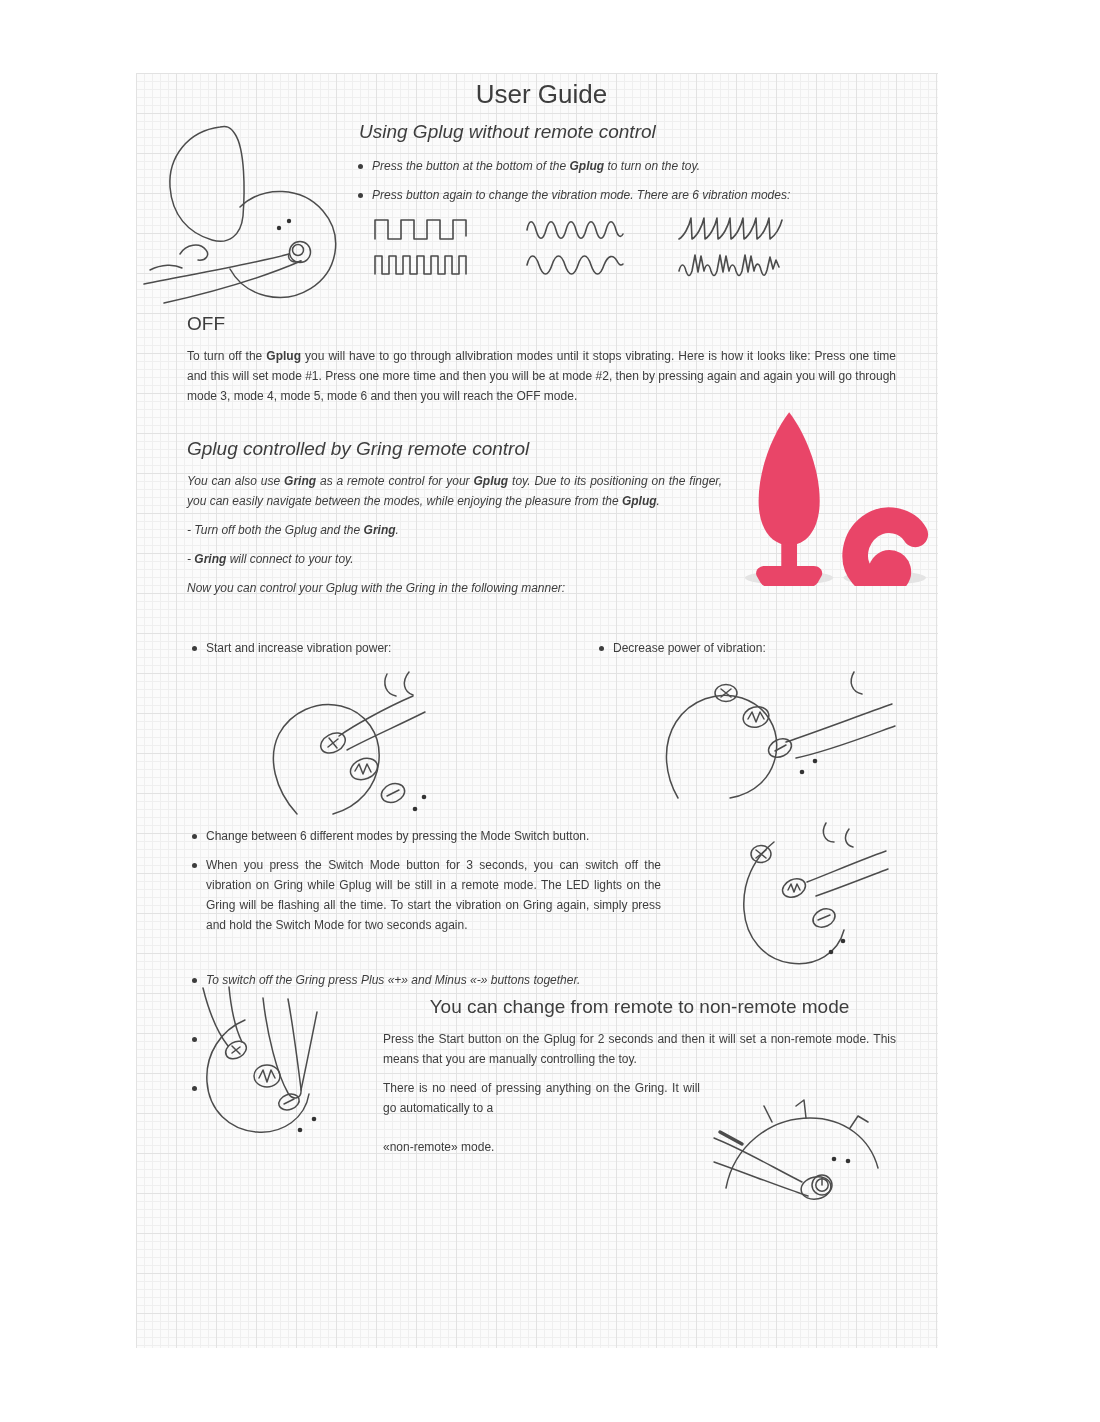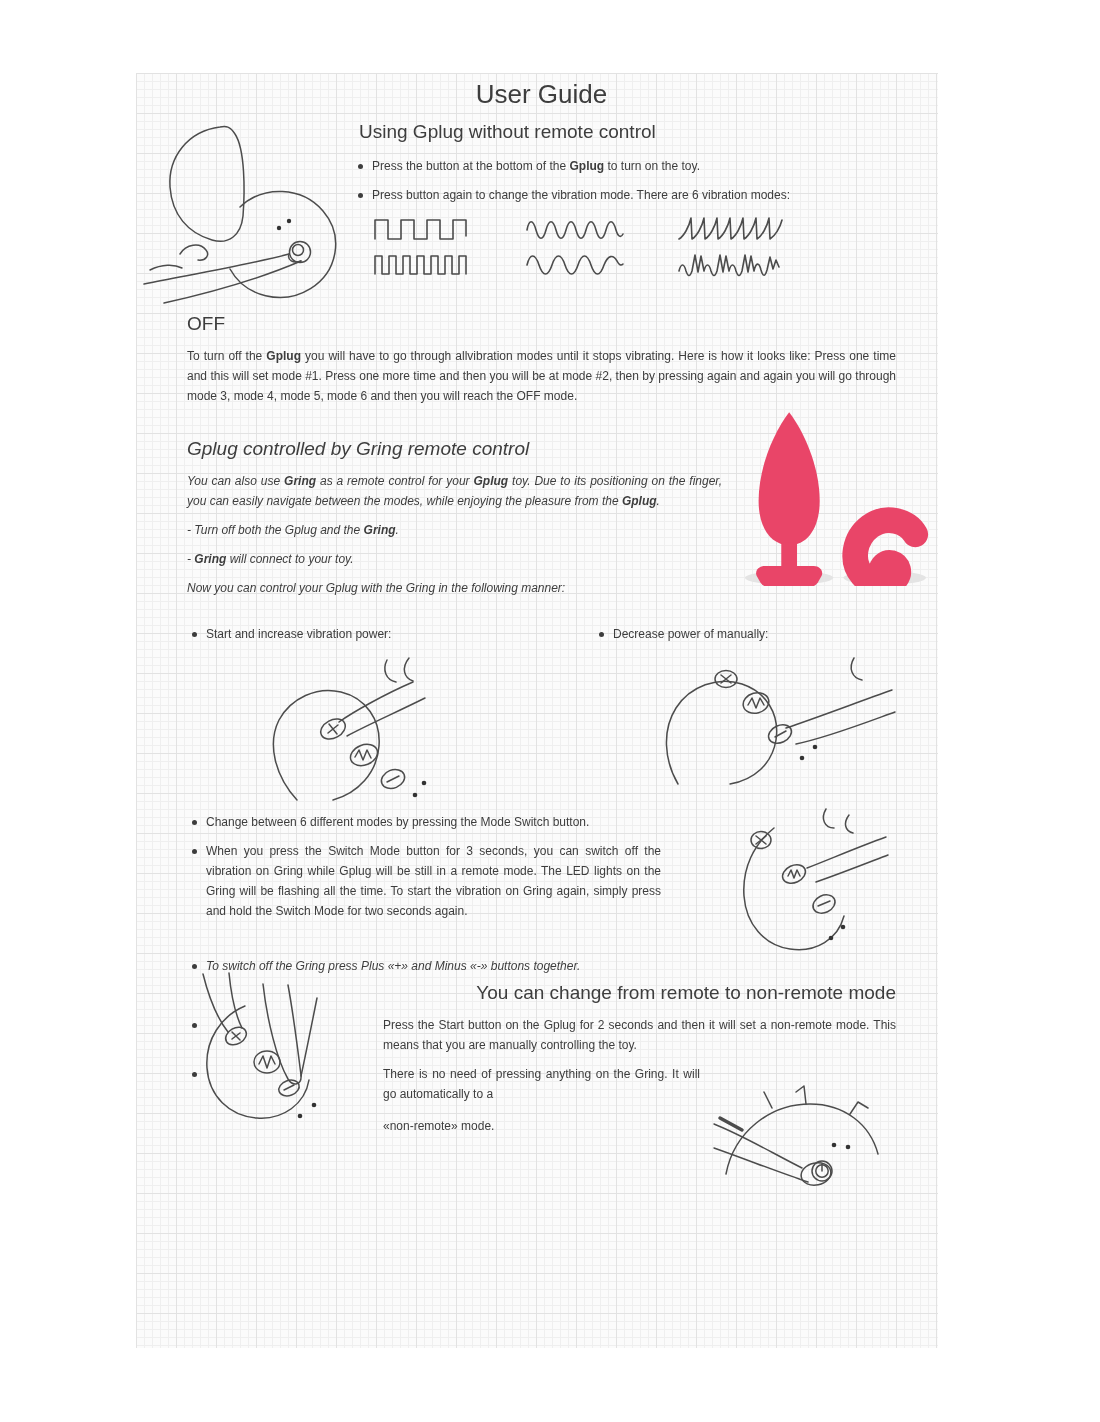--- a/index.html
+++ b/index.html
@@ -24,50 +24,50 @@
   .title { font-size:26px; line-height:30px; font-weight:400; text-align:center; margin:4px 0 10px; color:#3d3d3d; }
   h2 { font-size:19px; line-height:25px; font-weight:400; margin:0 0 10px; color:#3d3d3d; }
   p, .bullet { font-size:12px; line-height:20px; margin:0 0 9px; }
   .just { text-align:justify; }
   b { font-weight:bold; }
 
   .bullet { position:relative; padding-left:19px; list-style:none; }
   .bullet::before { content:""; position:absolute; left:5px; top:7.5px; width:5px; height:5px; border-radius:50%; background:#3d3d3d; }
 
   
-  .section-top { margin-left:166px; }
+  .section-top { margin-left:166px;font-style:italic; }
   .section-top h2 { margin:4px 0 12px 6px; }
   .illu-a { position:absolute; left:6px; top:48px; }
   .waveforms { display:grid; grid-template-columns:104px 104px 112px; column-gap:48px; row-gap:9px; margin:8px 0 0 20px; }
   .waveforms svg { display:block; }
 
   .section-off { margin-top:32px; }
   .section-off h2 { }
 
   .section-gring { margin-top:30px;font-style:italic; }
   .product-float { float:right; width:202px; height:178px; margin:-28px -38px 6px 10px; }
 
-  .two-col { display:flex; margin-top:26px;gap:28px; }
+  .two-col { display:flex; margin-top:40px;gap:28px; }
   .col-left { width:52%; }
   .col-right { width:48%; padding-left:28px; }
   .col-left .bullet { width:278px; }
   .illu-b { margin:10px 0 0 52px; display:block; }
   .illu-c { margin:12px 0 0 54px; display:block; }
 
   .section-modes { margin-top:8px; }
   .illu-d { float:right; margin:-6px 6px 4px 10px; }
   .modes-long { width:474px; }
 
   .switch-off-bullet { margin-top:18px; margin-bottom:4px;font-style:italic; }
 
   .section-nonremote { margin-top:2px; }
   .illu-e { float:left; margin:-8px 12px 4px -2px; }
   .illu-f { float:right; margin:4px 14px 0 12px; }
-  .section-nonremote h2 { text-align:right; margin:2px 0 10px; }
-  .continuation { margin-top:12px; padding-left:14px; }
+  .section-nonremote h2 { text-align:center; margin:2px 0 10px; }
+  .continuation { margin-top:19px; padding-left:14px; }
 
   .sketch { stroke:#4c4c4c; stroke-width:1.5; fill:none; stroke-linecap:round; stroke-linejoin:round; }
   .sketch .dot { fill:#333; stroke:none; }
   .wf { stroke:#4c4c4c; stroke-width:1.6; fill:none; stroke-linecap:round; stroke-linejoin:round; }
 </style>
 </head>
 <body>
 
 <div class="page">
   <div class="inner">
@@ -152,21 +152,21 @@
           <path d="M90,70 L98,80 M99,71 L89,79"></path>
           <ellipse cx="125" cy="101" rx="14" ry="10" transform="rotate(-22 125 101)"></ellipse>
           <path d="M116,103 L120,96 L124,106 L128,96 L132,104"></path>
           <ellipse cx="154" cy="125" rx="12" ry="9" transform="rotate(-22 154 125)"></ellipse>
           <path d="M148,128 L160,122"></path>
           <circle class="dot" cx="176" cy="141" r="2.3"></circle>
           <circle class="dot" cx="185" cy="129" r="2.3"></circle>
         </svg>
       </div>
       <div class="col-right">
-        <div class="bullet">Decrease power of manually:</div>
+        <div class="bullet">Decrease power of vibration:</div>
 
         <svg class="illu-c sketch" width="248" height="132" viewBox="0 0 248 132" aria-label="finger pressing minus button on Gring">
           <path d="M30,128 C16,104 14,74 28,52 C42,30 70,20 94,28 C118,36 132,58 128,84 C124,108 106,124 82,128"></path>
           <ellipse cx="78" cy="23" rx="11" ry="8.5"></ellipse>
           <path d="M73,19 L83,27 M83,19 L73,27"></path>
           <ellipse cx="108" cy="47" rx="13" ry="10" transform="rotate(-15 108 47)"></ellipse>
           <path d="M100,49 L104,42 L108,52 L112,42 L116,49"></path>
           <path d="M206,2 C200,12 204,22 214,24"></path>
           <path d="M244,34 C210,46 168,62 138,72"></path>
           <path d="M247,56 C214,68 178,82 148,88"></path>

